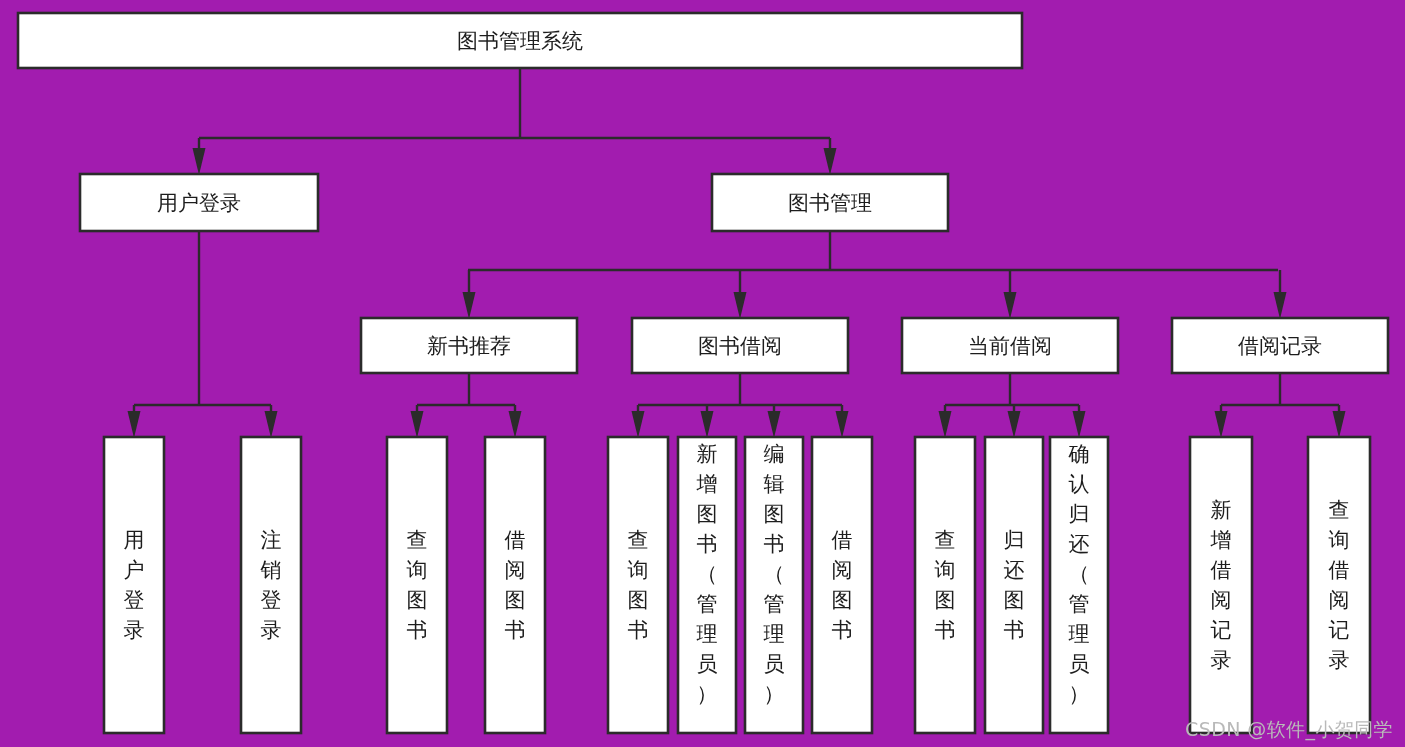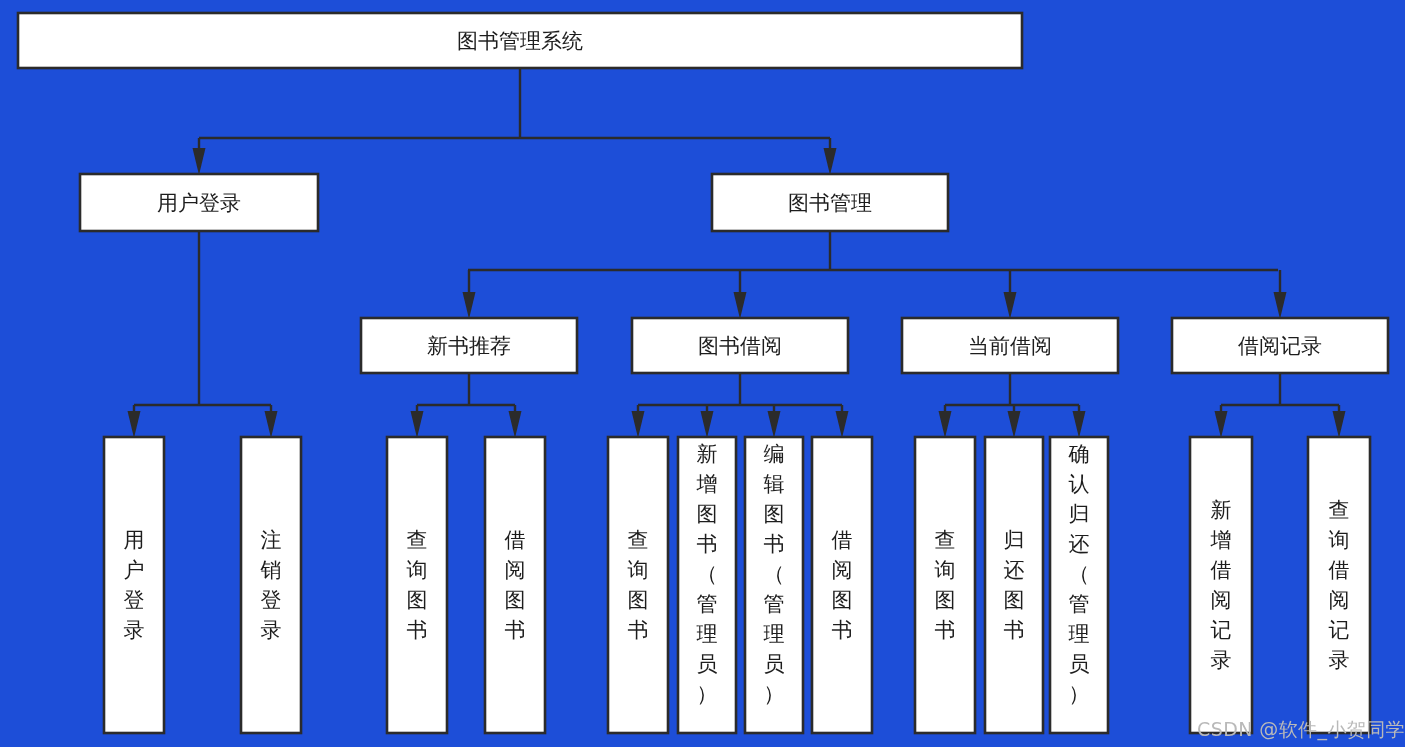--- a/index.html
+++ b/index.html
@@ -11,21 +11,21 @@
   body {
     font-family: "DejaVu Sans", "Liberation Sans", sans-serif;
     width: 1405px;
     height: 747px;
     overflow: hidden;
   }
   #diagram-root {
     position: relative;
     width: 1405px;
     height: 747px;
-    background: #1d4ed8;
+    background: #a21caf;
   }
   svg#chart-svg {
     position: absolute;
     top: 0;
     left: 0;
     width: 1405px;
     height: 747px;
     display: block;
   }
   .node-box {
@@ -51,21 +51,21 @@
     dominant-baseline: middle;
   }
   .node-label-vertical {
     fill: #1d1d1d;
     font-family: "DejaVu Sans", "Liberation Sans", sans-serif;
     font-size: 21px;
     text-anchor: middle;
   }
   .watermark {
     position: absolute;
-    right: 0;
+    right: 12px;
     bottom: 4px;
     font-family: "DejaVu Sans", "Liberation Sans", sans-serif;
     font-size: 19px;
     color: #b9b9b9;
     letter-spacing: 0.4px;
     white-space: nowrap;
     user-select: none;
   }
 </style>
 </head>

